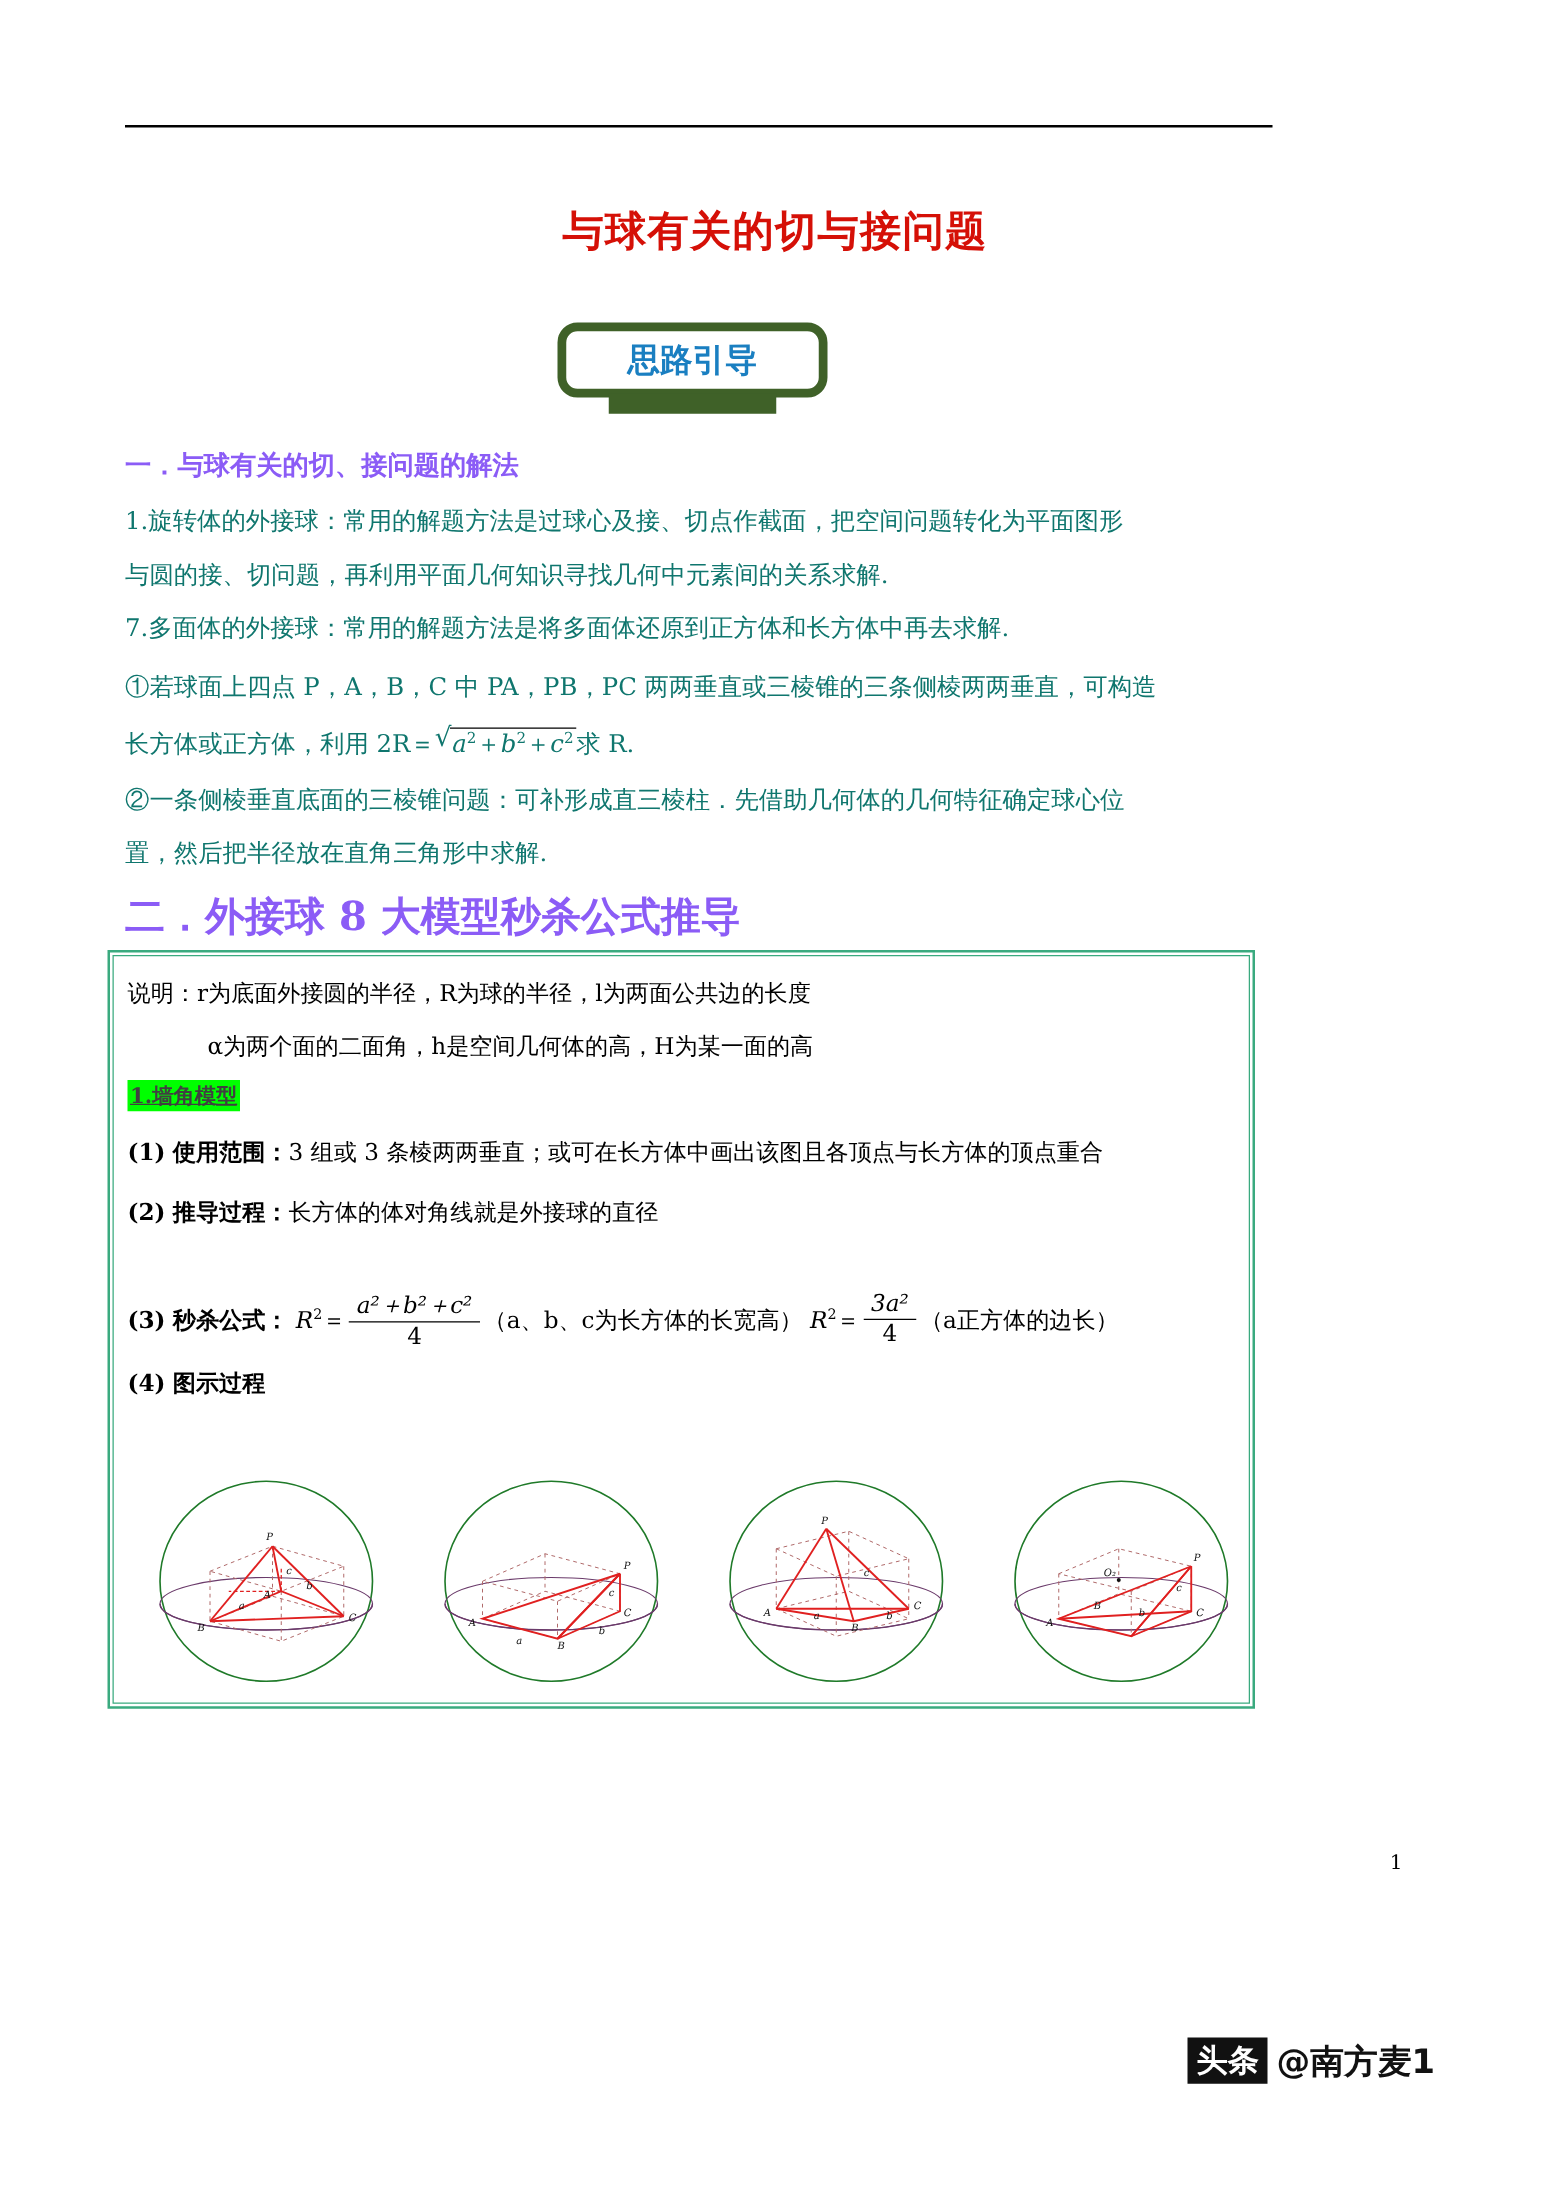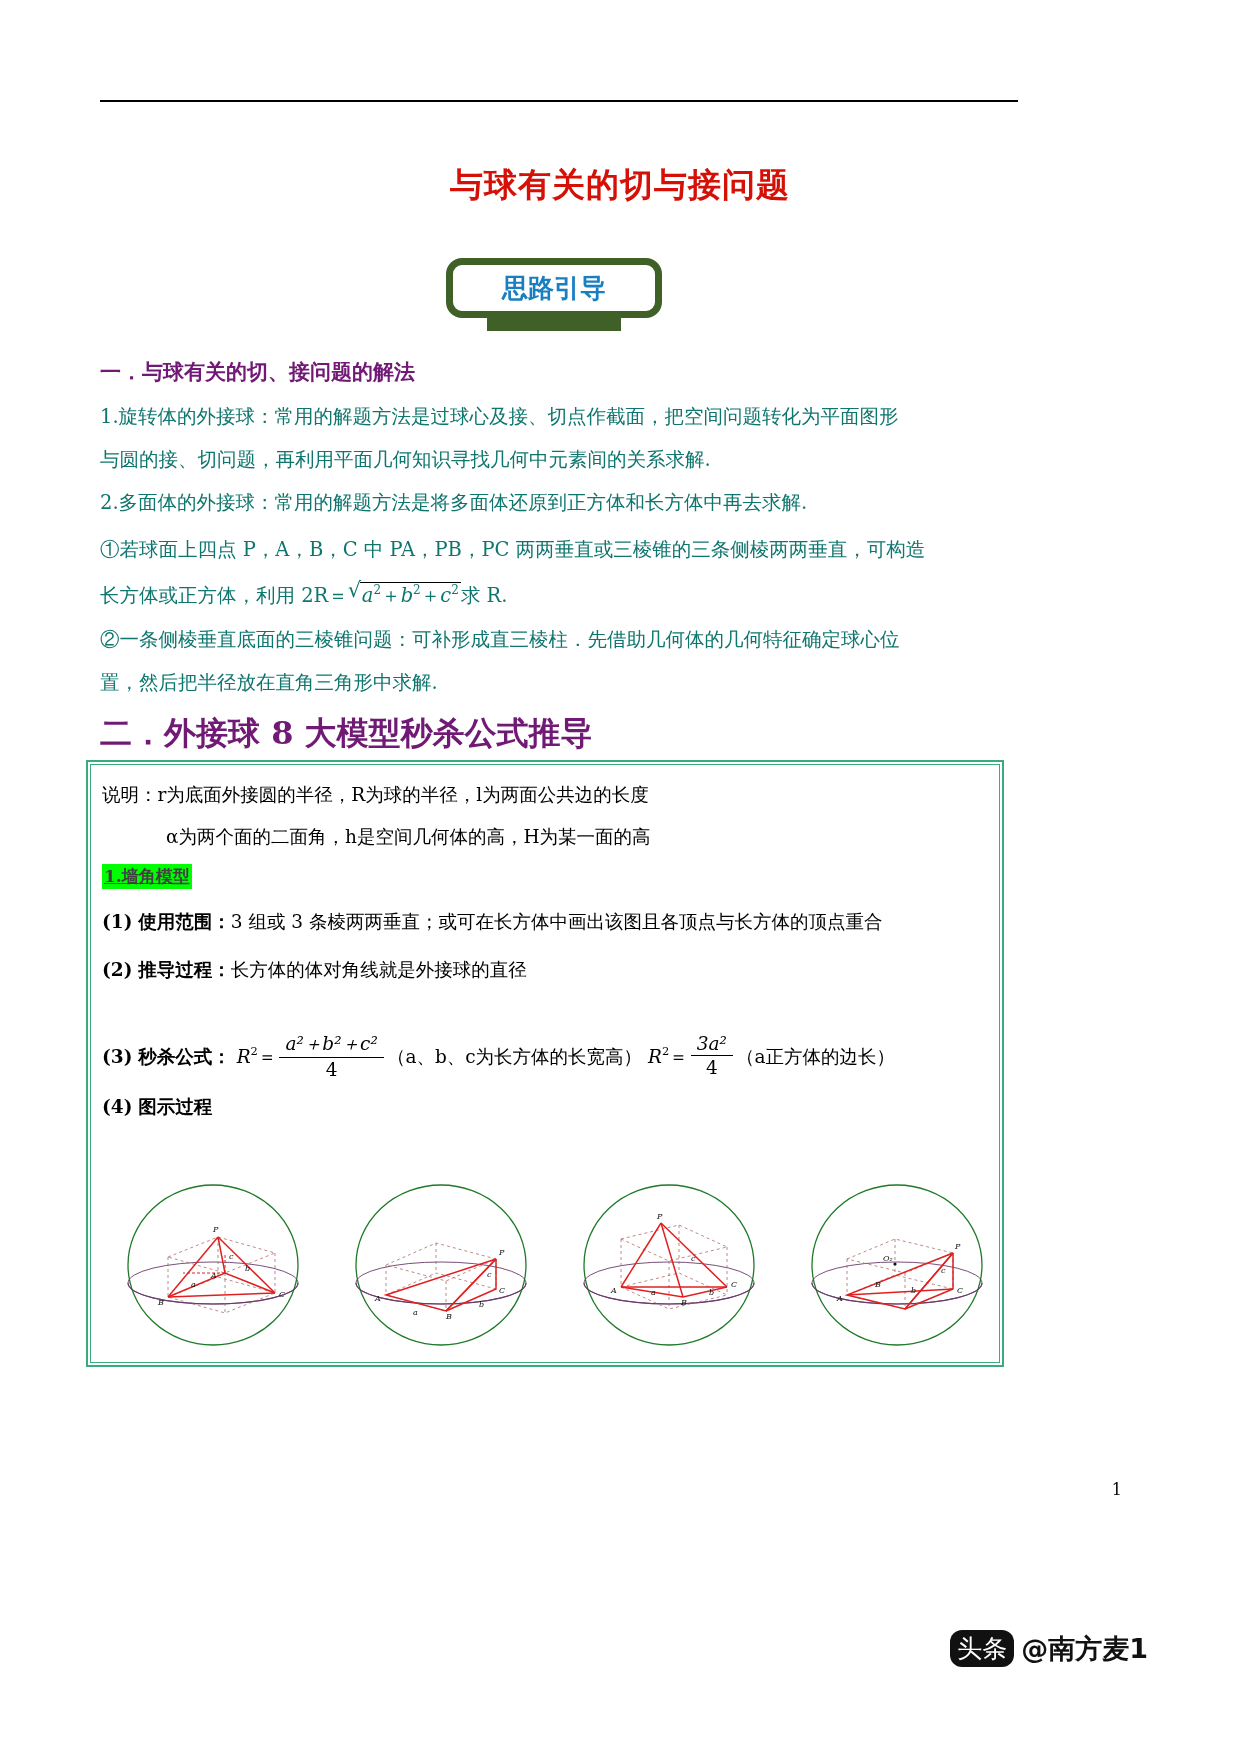--- a/index.html
+++ b/index.html
@@ -40,21 +40,21 @@
     font-family:"DejaVu Sans","Liberation Sans",sans-serif;
   }
   .badge-bar{
     position:absolute;left:41px;top:57px;width:134px;height:16px;
     background:#3f6128;
   }
 
   
   .h-sec{
     position:absolute;left:100px;
-    font-size:21px;font-weight:bold;color:#701a75;
+    font-size:21px;font-weight:bold;color:#8b5cf6;
     font-family:"DejaVu Serif","Liberation Serif",serif;
     white-space:nowrap;
   }
   .ptext{
     position:absolute;left:100px;width:920px;
     font-size:19.5px;color:#0f766e;line-height:1.0;
     font-family:"DejaVu Serif","Liberation Serif",serif;
     white-space:nowrap;
   }
   .ital{font-style:italic;font-family:"DejaVu Serif","Liberation Serif",serif;}
@@ -109,21 +109,21 @@
     font-family:"DejaVu Serif","Liberation Serif",serif;
   }
   .watermark{
     position:absolute;right:92px;top:1630px;
     font-size:27px;font-weight:bold;color:#111;
     font-family:"DejaVu Sans","Liberation Sans",sans-serif;
     display:flex;align-items:center;gap:7px;white-space:nowrap;
   }
   .wm-logo{
     display:inline-block;background:#111;color:#fff;
-    padding:2px 7px;border-radius:12px;font-size:25px;font-weight:normal;
+    padding:2px 7px;border-radius:0;font-size:25px;font-weight:bold;
   }
 </style>
 </head>
 <body>
 
 <div class="page">
 
   <div class="top-rule"></div>
 
   <div class="doc-title">与球有关的切与接问题</div>
@@ -131,21 +131,21 @@
   <div class="badge-wrap">
     <div class="badge-outer"></div>
     <div class="badge-label">思路引导</div>
     <div class="badge-bar"></div>
   </div>
 
   <div class="h-sec" style="top:358px;">一．与球有关的切、接问题的解法</div>
 
   <div class="ptext" style="top:407px;">1.旋转体的外接球：常用的解题方法是过球心及接、切点作截面，把空间问题转化为平面图形</div>
   <div class="ptext" style="top:450px;">与圆的接、切问题，再利用平面几何知识寻找几何中元素间的关系求解.</div>
-  <div class="ptext" style="top:493px;">2.多面体的外接球：常用的解题方法是将多面体还原到正方体和长方体中再去求解.</div>
+  <div class="ptext" style="top:493px;">7.多面体的外接球：常用的解题方法是将多面体还原到正方体和长方体中再去求解.</div>
   <div class="ptext" style="top:540px;">①若球面上四点 P，A，B，C 中 PA，PB，PC 两两垂直或三棱锥的三条侧棱两两垂直，可构造</div>
 
   <div class="ptext" style="top:582px;">
     <span>长方体或正方体，利用 2R＝</span><span class="sqrt"><span class="rad"><span class="ital">a</span><sup>2</sup>＋<span class="ital">b</span><sup>2</sup>＋<span class="ital">c</span><sup>2</sup></span></span><span>求 R.</span>
   </div>
 
   <div class="ptext" style="top:630px;">②一条侧棱垂直底面的三棱锥问题：可补形成直三棱柱．先借助几何体的几何特征确定球心位</div>
   <div class="ptext" style="top:673px;">置，然后把半径放在直角三角形中求解.</div>
 
   <div class="h-sec" style="top:712px;font-size:32px;">二．外接球 8 大模型秒杀公式推导</div>

